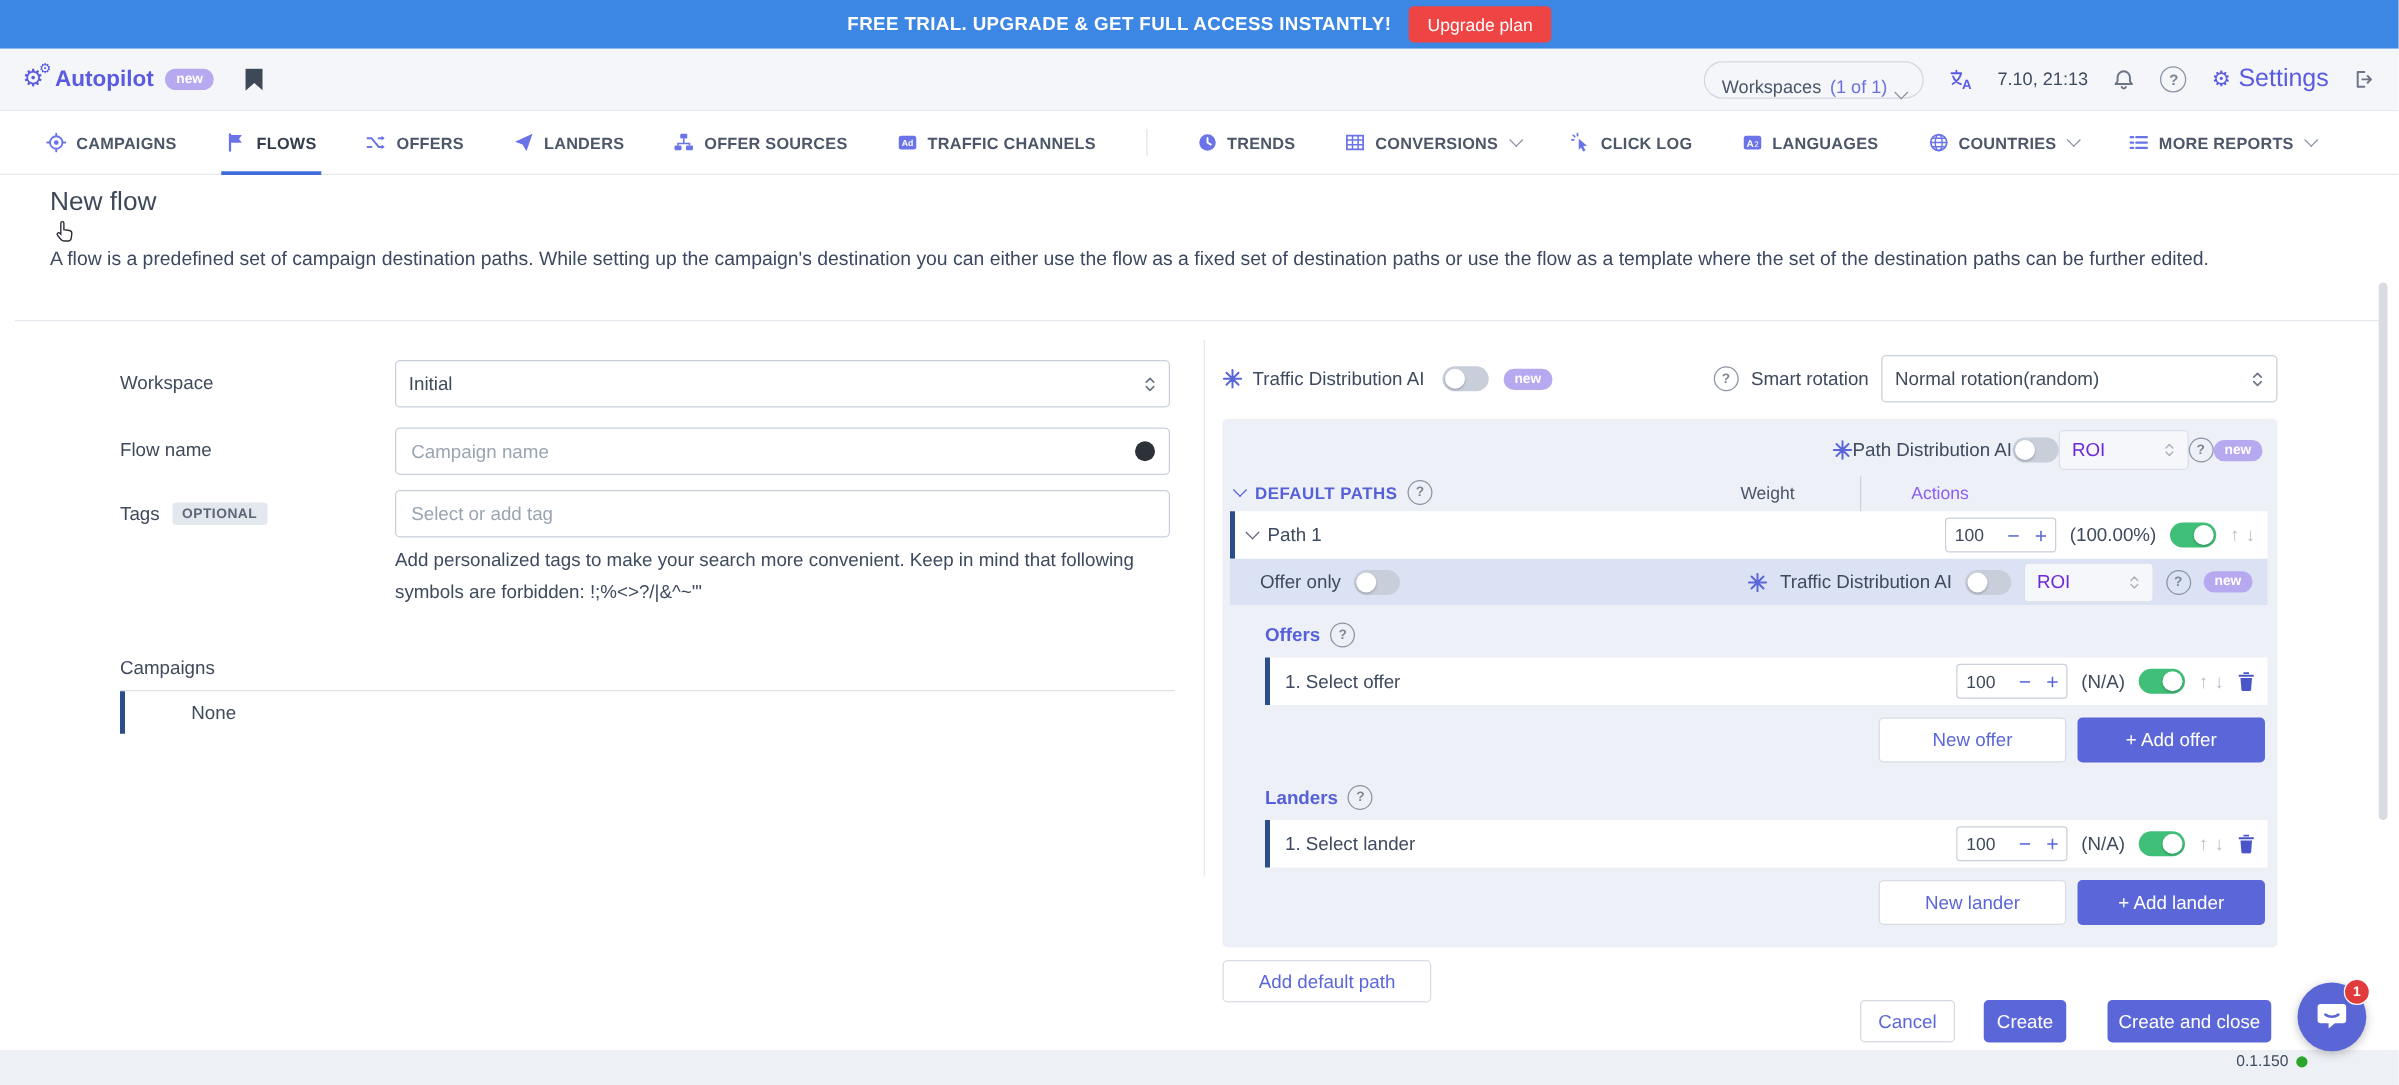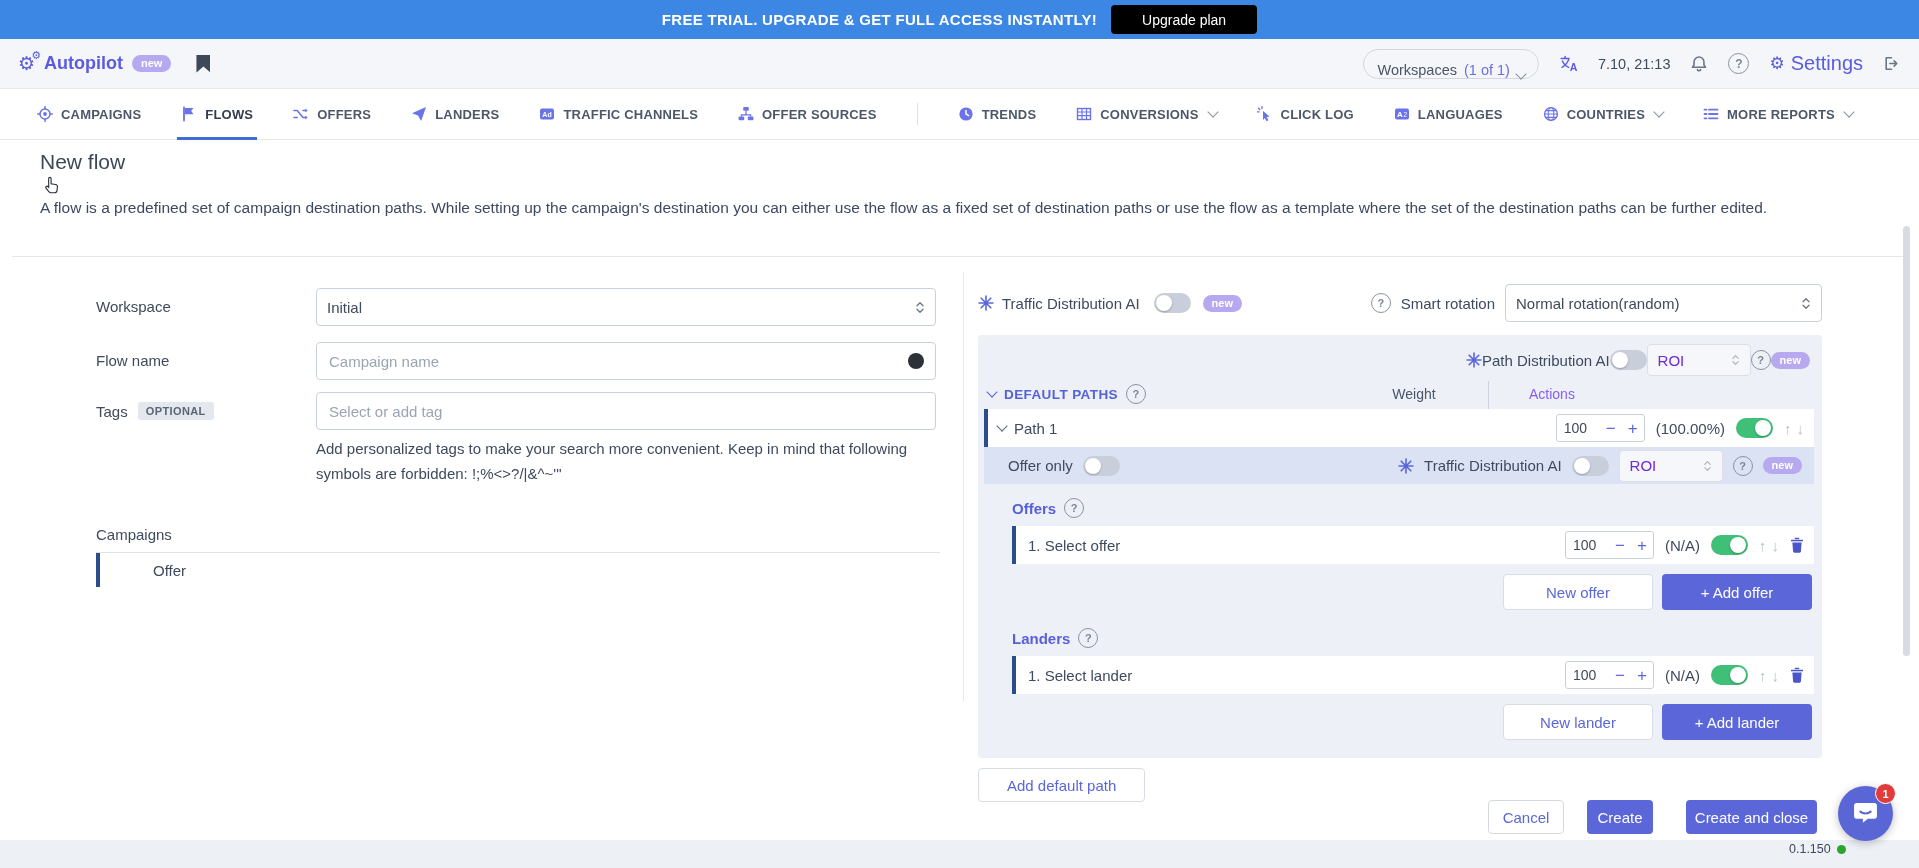--- a/index.html
+++ b/index.html
@@ -6,22 +6,22 @@
   body{
     width:1919px;height:868px;position:relative;overflow:hidden;
     background:#ffffff;
     font-family:"Liberation Sans","DejaVu Sans",sans-serif;
     color:#3e4a5e;
   }
   
   .banner{position:absolute;left:0;top:0;width:1919px;height:39px;background:#3c86e4;
     display:flex;align-items:center;justify-content:center;gap:14px;}
   .banner-text{color:#fff;font-size:15px;font-weight:700;letter-spacing:.3px;}
-  .upgrade-btn{background:#000000;color:#fff;border:none;border-radius:4px;height:29px;
-    padding:0 31px;font-size:14px;font-family:inherit;cursor:pointer;}
+  .upgrade-btn{background:#ef4444;color:#fff;border:none;border-radius:4px;height:29px;
+    padding:0 15px;font-size:14px;font-family:inherit;cursor:pointer;}
   
   .topbar{position:absolute;left:0;top:39px;width:1919px;height:50px;background:#f4f6f9;
     border-bottom:1px solid #e6e9ee;display:flex;align-items:center;padding:0 18px;box-sizing:border-box;gap:9px;}
   .brand-gears{color:#5a5be0;font-size:19px;position:relative;line-height:1;}
   .brand-gears small{font-size:11px;position:absolute;top:-4px;right:-6px;}
   .brand-name{color:#5a5be0;font-size:18px;font-weight:700;}
   .badge-new{background:#b7a9f0;color:#fff;font-size:11px;font-weight:700;padding:2px 9px;border-radius:9px;line-height:13px;}
   .bookmark{width:14px;height:18px;background:#3e4857;margin-left:16px;
     clip-path:polygon(0 0,100% 0,100% 100%,50% 66%,0 100%);}
   .topbar-right{margin-left:auto;display:flex;align-items:center;gap:20px;}
@@ -217,36 +217,36 @@
       <span class="nav-ico">
         <svg width="16" height="16" viewBox="0 0 16 16">
           <path d="M1 7.3 15 .9 10.2 15 7 9.6z" fill="currentColor"></path>
         </svg>
       </span>
       <span class="nav-label">LANDERS</span>
     </div>
     <div class="nav-item">
       <span class="nav-ico">
         <svg width="16" height="16" viewBox="0 0 16 16">
-          <rect x="1" y="2.5" width="14" height="11" rx="2" fill="currentColor"></rect>
-          <text x="8" y="11" font-size="7" font-weight="bold" fill="#fff" text-anchor="middle" font-family="Liberation Sans, sans-serif">Ad</text>
-        </svg>
-      </span>
-      <span class="nav-label">TRAFFIC CHANNELS</span>
-    </div>
-    <div class="nav-item">
-      <span class="nav-ico">
-        <svg width="16" height="16" viewBox="0 0 16 16">
           <rect x="5.2" y="1" width="5.6" height="3.8" rx="1" fill="currentColor"></rect>
           <rect x="0.6" y="10.4" width="5.6" height="3.8" rx="1" fill="currentColor"></rect>
           <rect x="9.8" y="10.4" width="5.6" height="3.8" rx="1" fill="currentColor"></rect>
           <path d="M8 4.8v2.7M3.4 10.4V8.8h9.2v1.6M8 7.5v1.3" fill="none" stroke="currentColor" stroke-width="1.3"></path>
         </svg>
       </span>
       <span class="nav-label">OFFER SOURCES</span>
+    </div>
+    <div class="nav-item">
+      <span class="nav-ico">
+        <svg width="16" height="16" viewBox="0 0 16 16">
+          <rect x="1" y="2.5" width="14" height="11" rx="2" fill="currentColor"></rect>
+          <text x="8" y="11" font-size="7" font-weight="bold" fill="#fff" text-anchor="middle" font-family="Liberation Sans, sans-serif">Ad</text>
+        </svg>
+      </span>
+      <span class="nav-label">TRAFFIC CHANNELS</span>
     </div>
     <span class="nav-divider"></span>
     <div class="nav-item">
       <span class="nav-ico">
         <svg width="16" height="16" viewBox="0 0 16 16">
           <circle cx="8" cy="8" r="6.6" fill="currentColor"></circle>
           <path d="M8 4.4V8l2.7 1.7" fill="none" stroke="#fff" stroke-width="1.5" stroke-linecap="round"></path>
         </svg>
       </span>
       <span class="nav-label">TRENDS</span>
@@ -331,21 +331,21 @@
     <span class="badge-optional">OPTIONAL</span>
   </span>
   <div class="ctl" style="top:104px;position:absolute;">
     <input class="txt-input" type="text" placeholder="Select or add tag" style="">
   </div>
   <div class="tags-help">Add personalized tags to make your search more convenient. Keep in mind that following symbols are forbidden: !;%&lt;&gt;?/|&amp;^~'"</div>
 
   <span class="campaigns-label">Campaigns</span>
   <div class="campaigns-line"></div>
   <div class="none-row">
-    <span class="none-text">Offer</span>
+    <span class="none-text">None</span>
   </div>
 </div>
 
 <div class="v-divider"></div>
 
 <div class="flow-panel">
 
   <div class="fp-row1">
     <span class="ai-ico" style="margin-right:8px;">
       <svg width="16" height="16" viewBox="0 0 15 15">

